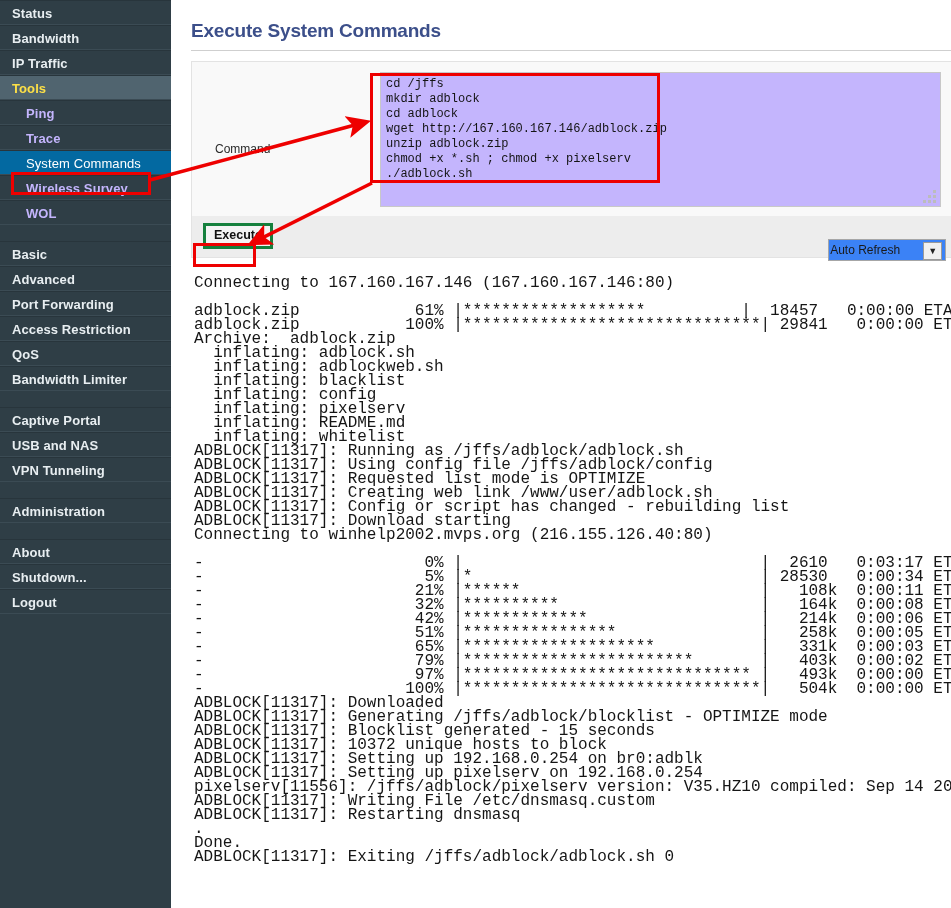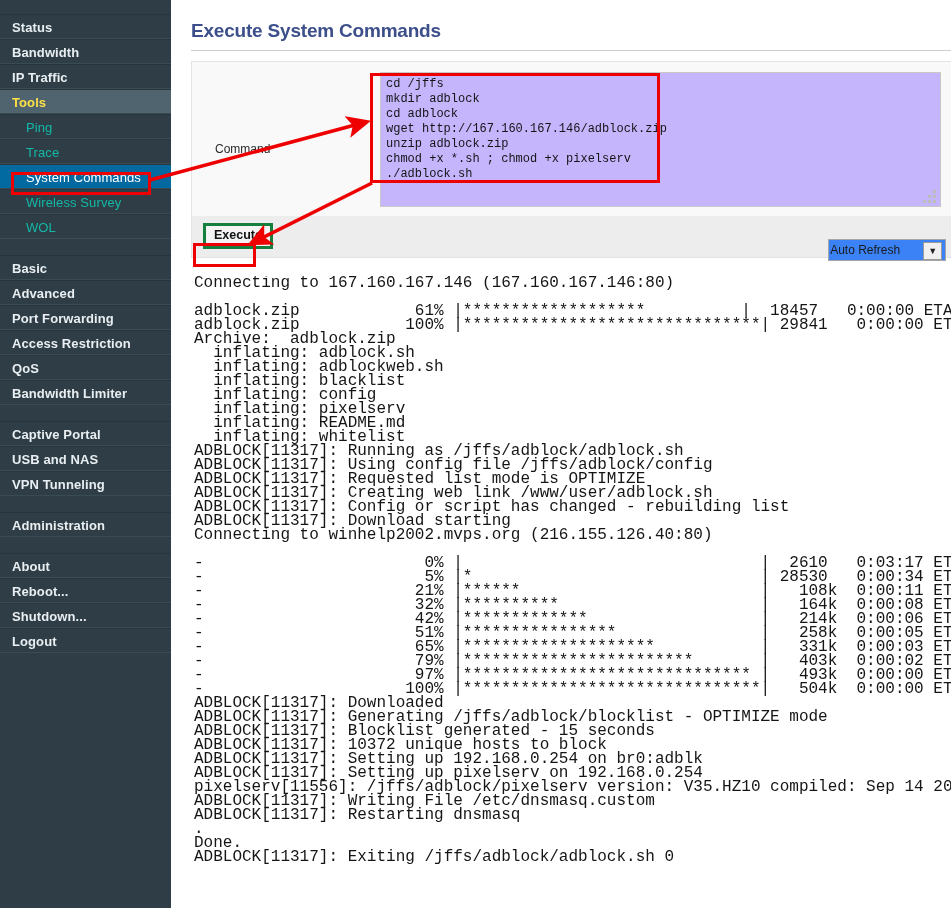--- a/index.html
+++ b/index.html
@@ -21,42 +21,41 @@
     display: flex;
     background: #ffffff;
   }
 
   
   #sidebar {
     width: 171px;
     min-width: 171px;
     background: #2f3e46;
     position: relative;
-    padding-top: 14px;
     box-sizing: border-box;
   }
   .nav-item {
     display: block;
     box-sizing: border-box;
     height: 25px;
     line-height: 25px;
     color: #e8eef1;
     font-size: 13px;
     font-weight: bold;
     padding-left: 12px;
     border-bottom: 1px solid #3b4b54;
     border-top: 1px solid #28353c;
     letter-spacing: 0.1px;
     white-space: nowrap;
     cursor: pointer;
   }
   .nav-item.sub {
-    font-weight: normal;
+    font-weight: bold;
     padding-left: 26px;
-    color: #14b8a6;
+    color: #c4b5fd;
   }
   .nav-item.active {
     background: #50646f;
     color: #fde047;
   }
   .nav-item.sub.active {
     background: #0369a1;
     color: #ffffff;
     font-weight: normal;
   }
@@ -279,21 +278,20 @@
       <div class="nav-item">QoS</div>
       <div class="nav-item">Bandwidth Limiter</div>
       <div class="nav-gap"></div>
       <div class="nav-item">Captive Portal</div>
       <div class="nav-item">USB and NAS</div>
       <div class="nav-item">VPN Tunneling</div>
       <div class="nav-gap"></div>
       <div class="nav-item">Administration</div>
       <div class="nav-gap"></div>
       <div class="nav-item">About</div>
-      <div class="nav-item">Reboot...</div>
       <div class="nav-item">Shutdown...</div>
       <div class="nav-item">Logout</div>
     </nav>
 
   <div id="main">
 
     <div id="brand">TomatoUSB</div>
 
     <div id="page-title">Execute System Commands</div>
     <div id="title-rule"></div>

